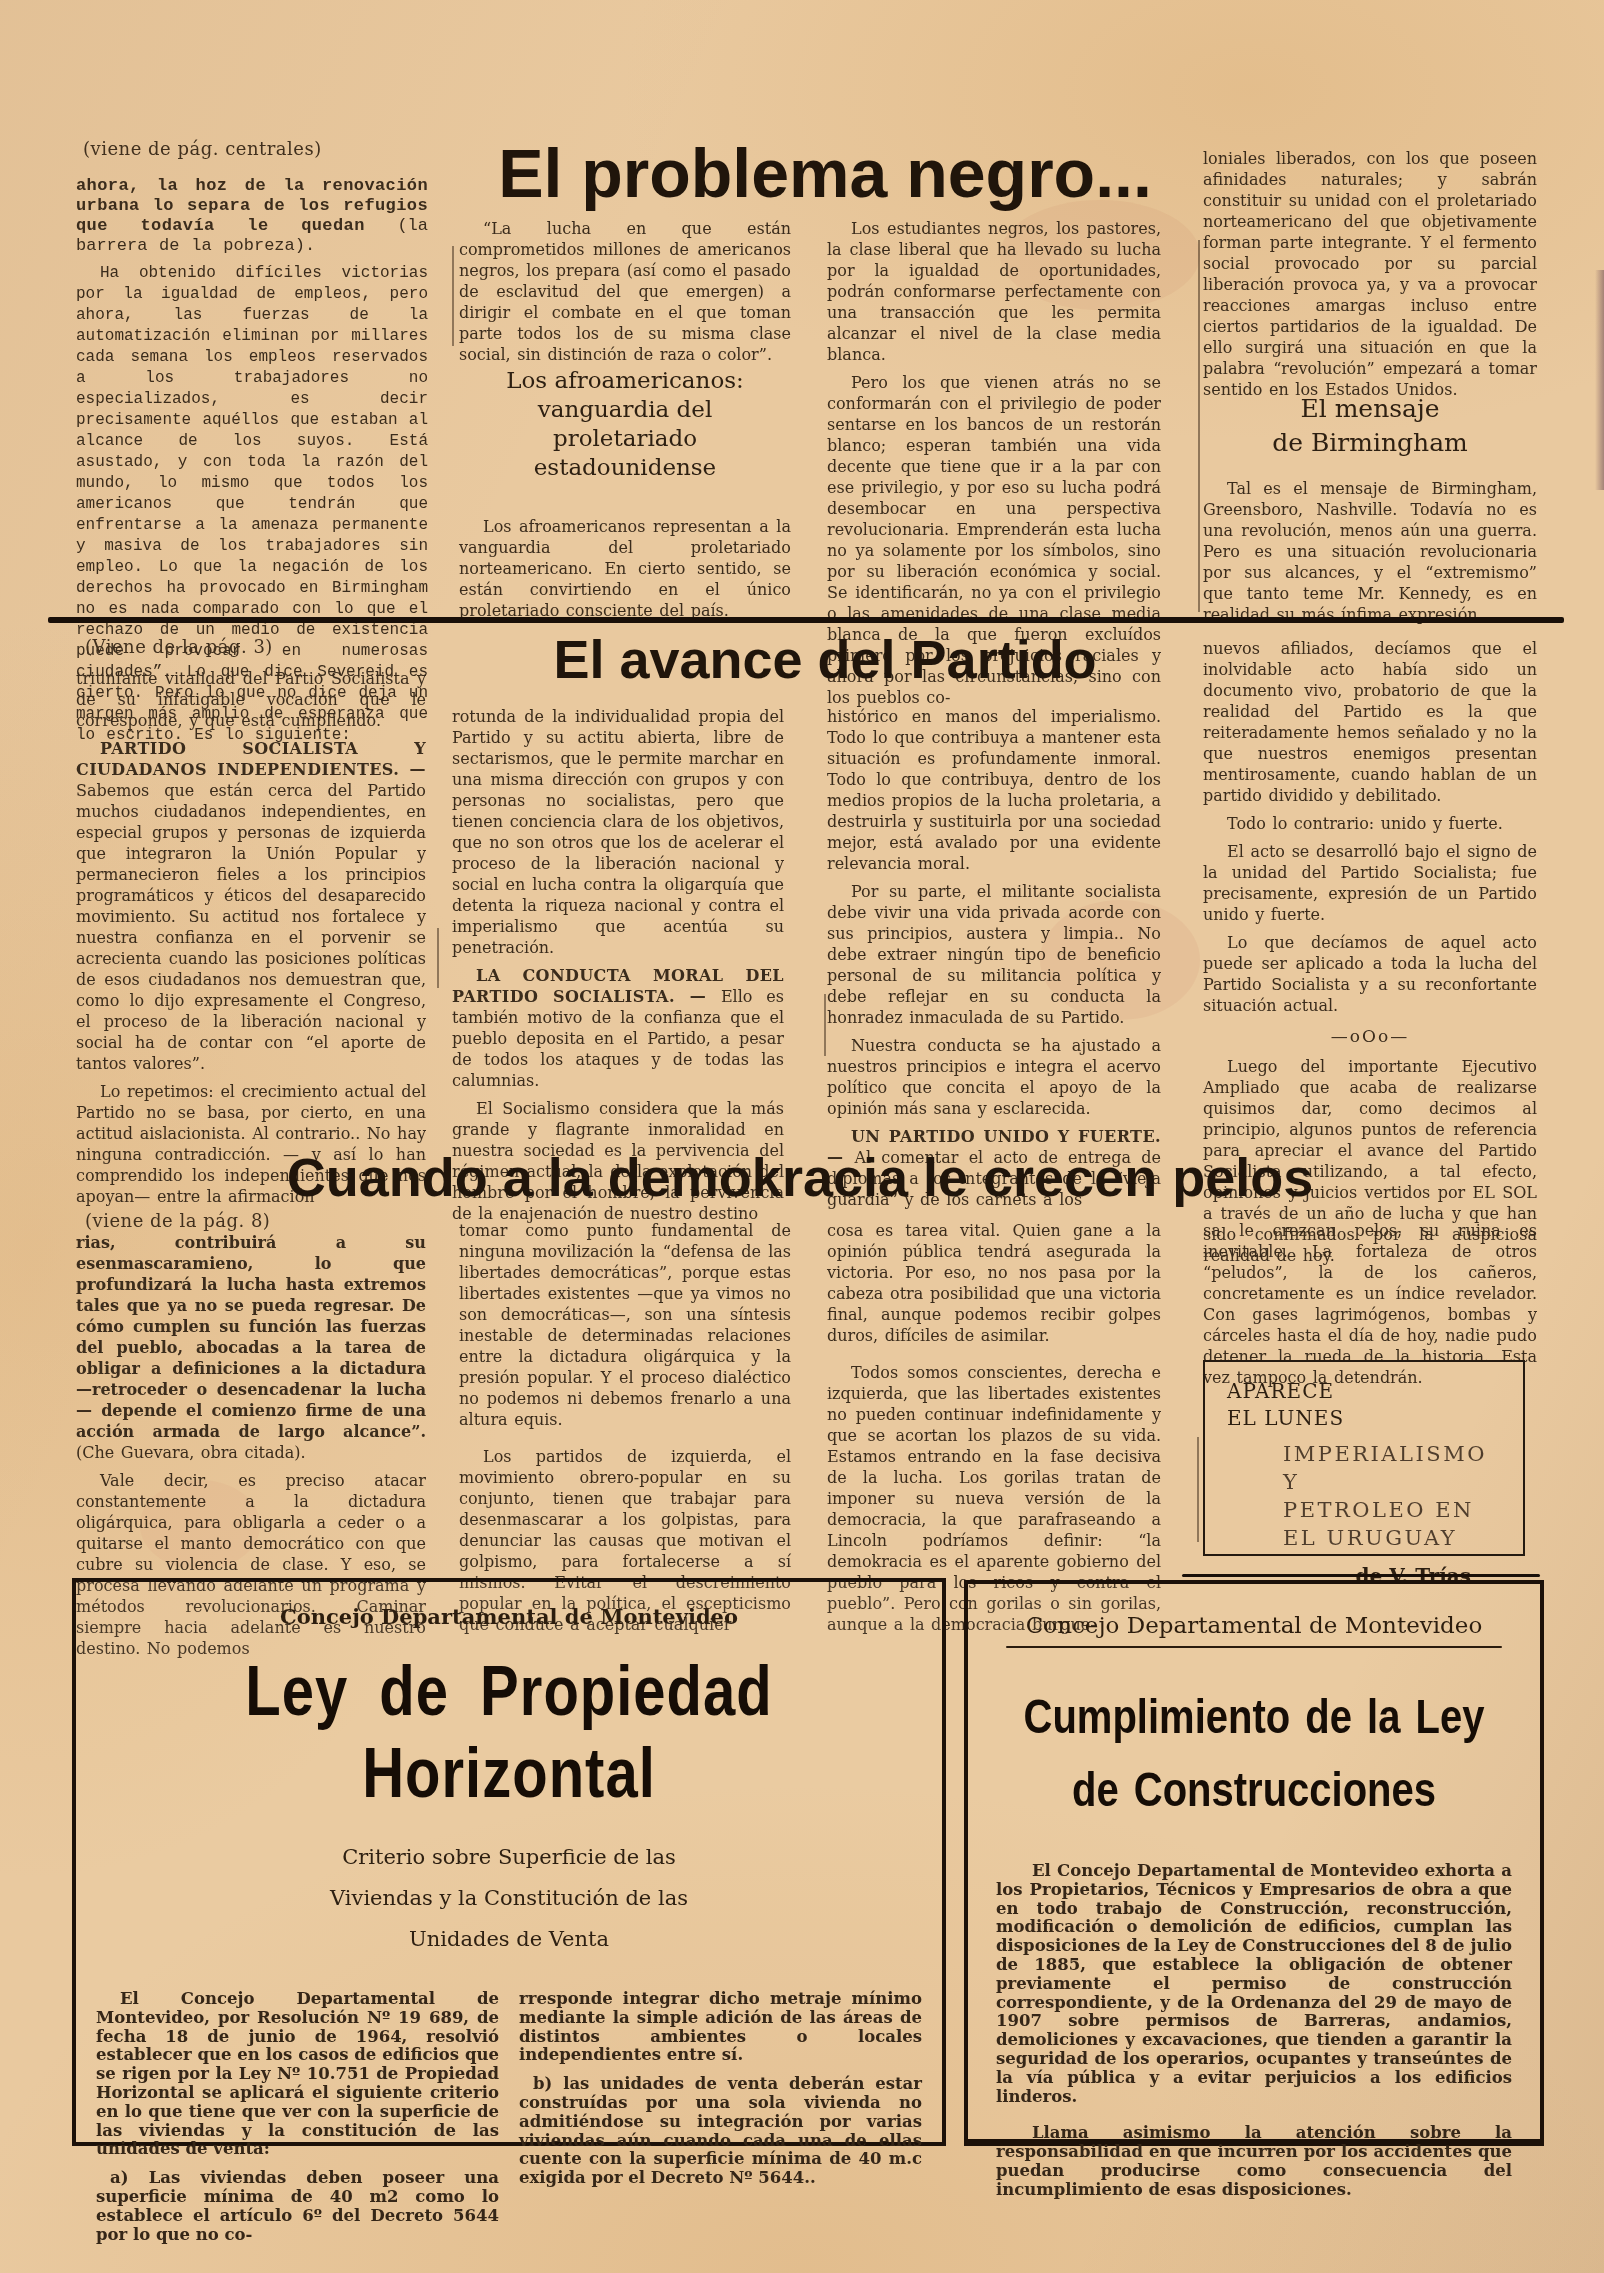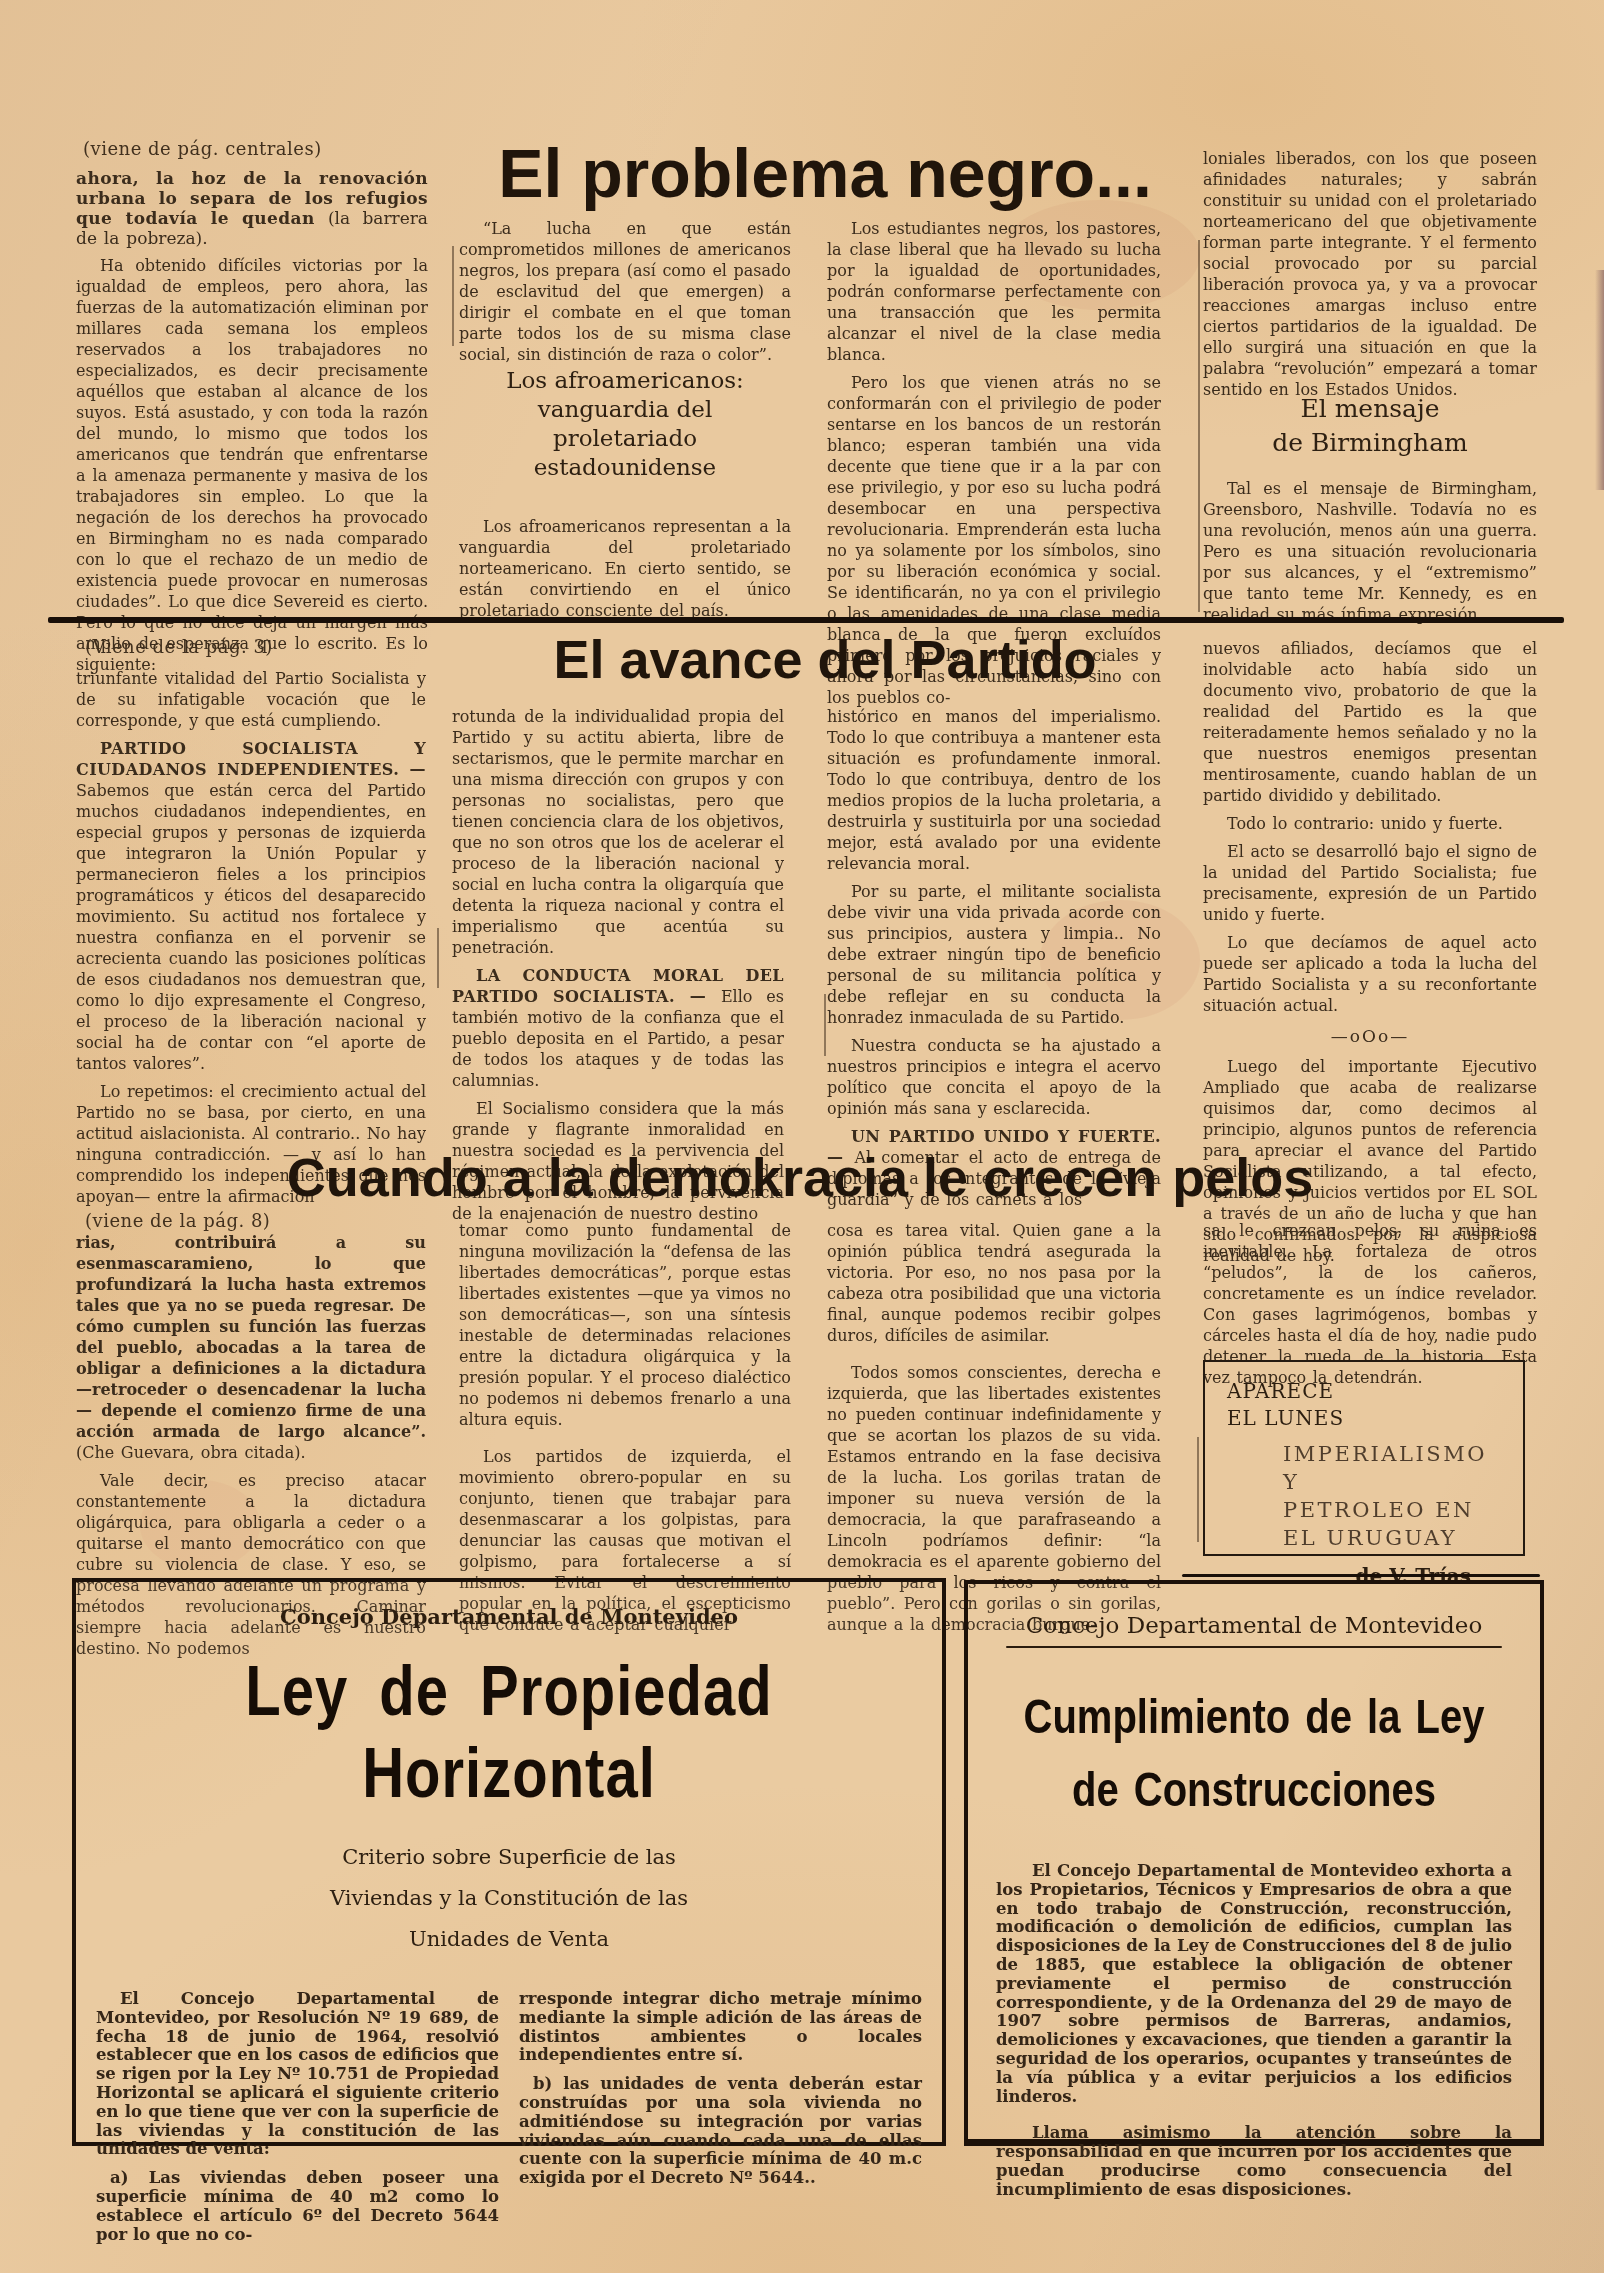--- a/index.html
+++ b/index.html
@@ -42,21 +42,21 @@
 
   <div class="stain" style="left:1000px;top:200px;width:200px;height:110px;background:rgba(170,70,45,.06);"></div>
   <div class="stain" style="left:1040px;top:900px;width:160px;height:120px;background:rgba(190,90,70,.07);"></div>
   <div class="stain" style="left:140px;top:1480px;width:120px;height:90px;background:rgba(200,110,80,.06);"></div>
   <div class="abs" style="right:0;top:270px;width:9px;height:220px;background:linear-gradient(to left, rgba(80,45,70,.45), transparent);"></div>
 
   <div class="abs kick" style="left:83px;top:138px;">(viene de pág. centrales)</div>
 
   <h1 class="abs headsans" style="left:445px;top:134px;width:760px;font-size:68px;letter-spacing:0;">El problema negro...</h1>
 
-  <div class="abs" style="left:76px;top:168px;width:352px;">
+  <div class="abs" style="left:76px;top:176px;width:352px;font-family:Liberation Mono, monospace;">
     <p class="bp boldp" style="font-size:17px;line-height:20px;"><span class="leadcaps">ahora, la hoz de la renovación urbana lo separa de los refugios que todavía le quedan </span><span style="font-weight:normal;">(la barrera de la pobreza).</span></p>
     <p class="bp ind">Ha obtenido difíciles victorias por la igualdad de empleos, pero ahora, las fuerzas de la automatización eliminan por millares cada semana los empleos reservados a los trabajadores no especializados, es decir precisamente aquéllos que estaban al alcance de los suyos. Está asustado, y con toda la razón del mundo, lo mismo que todos los americanos que tendrán que enfrentarse a la amenaza permanente y masiva de los trabajadores sin empleo. Lo que la negación de los derechos ha provocado en Birmingham no es nada comparado con lo que el rechazo de un medio de existencia puede provocar en numerosas ciudades”. Lo que dice Severeid es cierto. Pero lo que no dice deja un margen más amplio de esperanza que lo escrito. Es lo siguiente:</p>
   </div>
 
   <div class="abs" style="left:459px;top:218px;width:332px;">
     <p class="bp ind">“La lucha en que están comprometidos millones de americanos negros, los prepara (así como el pasado de esclavitud del que emergen) a dirigir el combate en el que toman parte todos los de su misma clase social, sin distinción de raza o color”.</p>
   </div>
 
   <div class="abs serifhead pre" style="left:468px;top:366px;width:314px;font-size:23px;line-height:29px;">Los afroamericanos:
 vanguardia del

